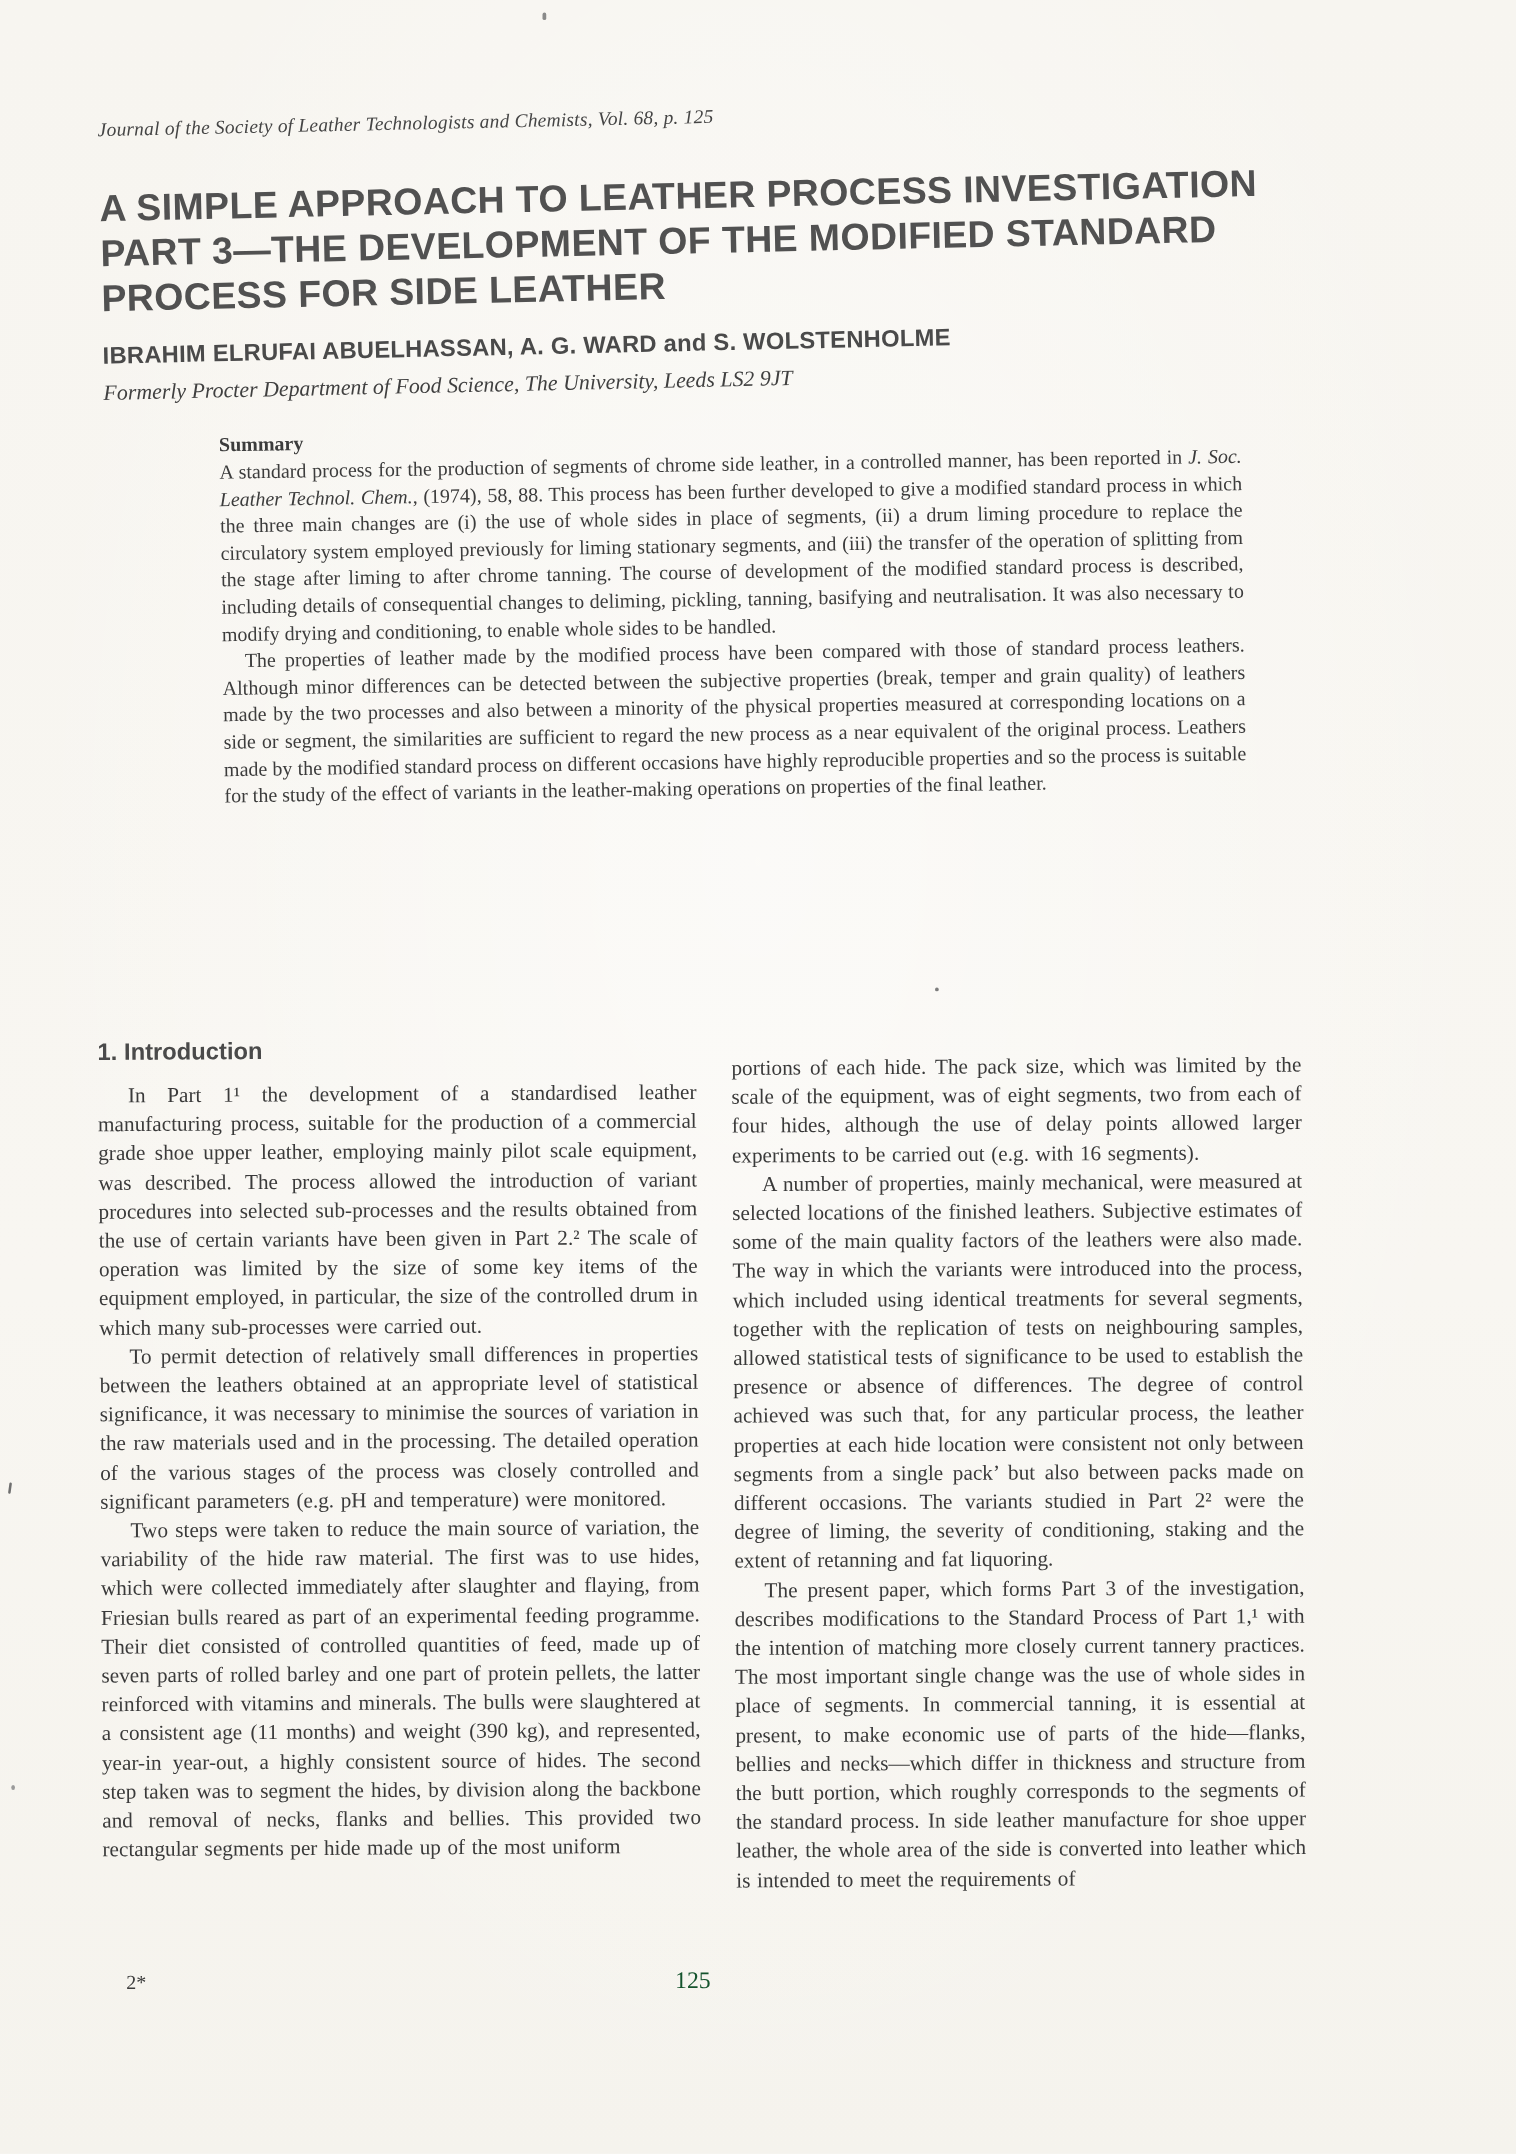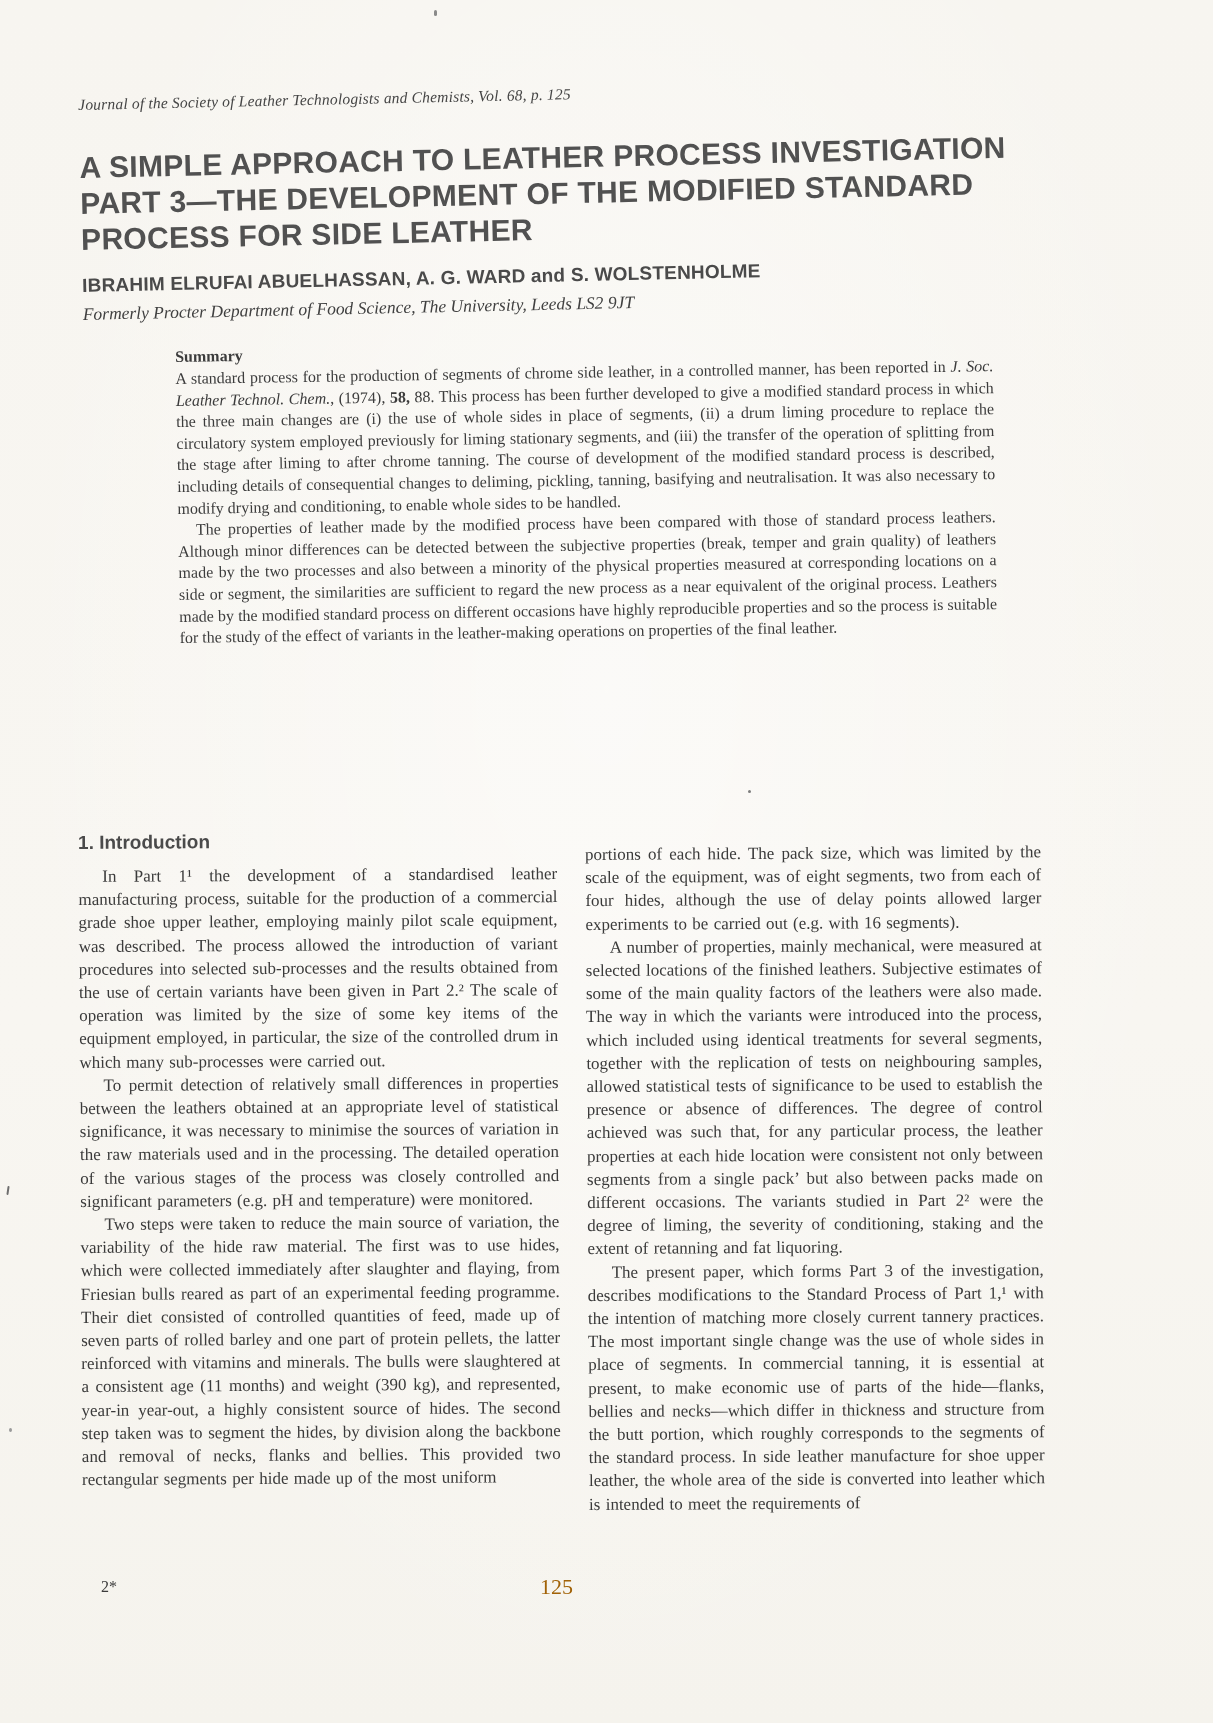--- a/index.html
+++ b/index.html
@@ -69,21 +69,21 @@
   }
   .summary p {
     margin: 0;
     font-size: 16px;
     line-height: 21.6px;
     text-align: justify;
     color: #3c3c3c;
   }
   .summary p.indented { text-indent: 18px; }
   .em { font-style: italic; }
-  .strong { font-weight: bold; }
+  .strong { font-weight: normal; }
 
   
   .col {
     transform: rotate(-0.35deg);
     transform-origin: left top;
   }
   .col-left  { left: 78px;  top: 832px; width: 479px; }
   .col-right { left: 585px; top: 843px; width: 456px; }
   .section-heading {
     font-family: "Liberation Sans", sans-serif;
@@ -97,21 +97,21 @@
     font-size: 17px;
     line-height: 23.2px;
     text-align: justify;
     color: #3a3a3a;
     word-spacing: 1px;
   }
   .col p.indented { text-indent: 24px; }
 
   
   .footer-left { left: 101px; top: 1578px; font-size: 16px; color: #3c3c3c; }
-  .footer-page { left: 540px; top: 1574px; font-size: 22px; color: #a16207; }
+  .footer-page { left: 540px; top: 1574px; font-size: 19px; color: #14532d; }
 
   
   .speck-top    { left: 434px; top: 10px;  width: 3px; height: 6px; background: #8a8a8a; border-radius: 2px; }
   .speck-mid    { left: 748px; top: 790px; width: 3px; height: 3px; background: #7d7d7d; border-radius: 50%; }
   .mark-left    { left: 7px;  top: 1186px; width: 2px; height: 9px; background: #6f6f6f; border-radius: 1px; transform: rotate(8deg); }
   .mark-left2   { left: 9px;  top: 1428px; width: 3px; height: 4px; background: #9a9a9a; border-radius: 50%; }
 </style>
 </head>
 <body>
 

